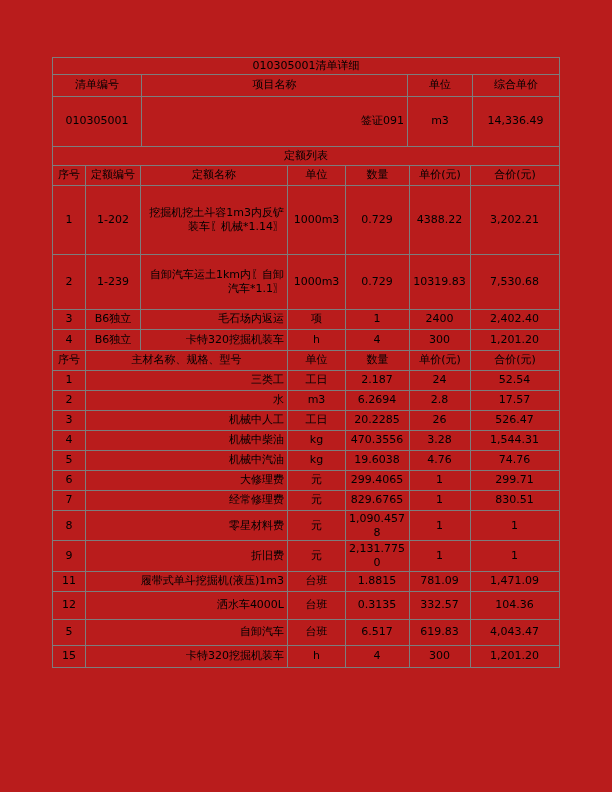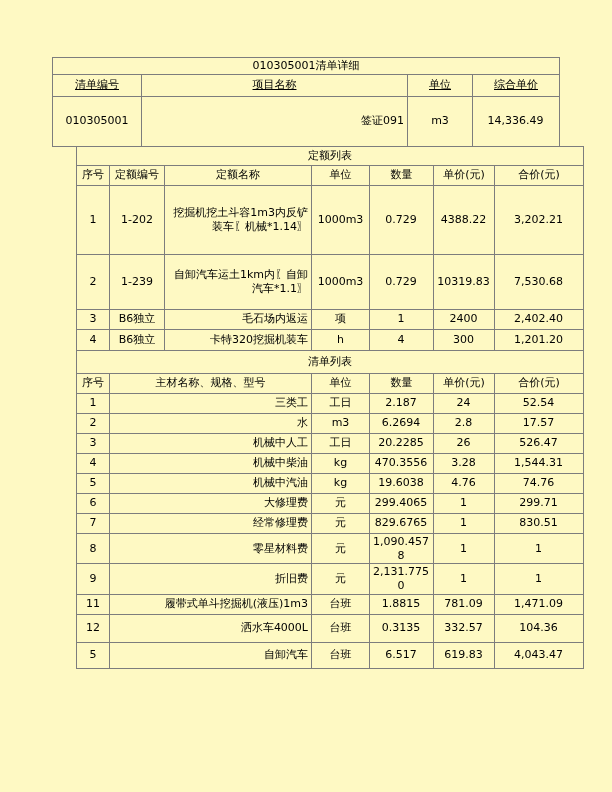--- a/index.html
+++ b/index.html
@@ -1,43 +1,43 @@
 <!DOCTYPE html>
 <html><head>
 <meta charset="utf-8">
 <style>
   html,body{margin:0;padding:0;}
   body{
     width:612px;height:792px;background:#ffffff;color:#000000;
     font-family:"DejaVu Sans","Liberation Sans",sans-serif;
     -webkit-font-smoothing:antialiased;
   }
-  .page{position:relative;width:612px;height:792px;background:#fef9c3;overflow:hidden;}
+  .page{position:relative;width:612px;height:792px;background:#b91c1c;overflow:hidden;}
   .tables-wrap{position:absolute;left:52px;top:57px;width:507px;}
   table{
     border-collapse:collapse;table-layout:fixed;width:507px;
     font-size:11px;line-height:1.25;color:#000;
   }
-  table + table{margin-top:-1px;margin-left:24px;}
+  table + table{margin-top:-1px;}
   td,th{
     border:1px solid #7d7d7d;
     padding:1px 3px;
     font-weight:normal;
     vertical-align:middle;
     overflow:hidden;
     word-break:break-word;
   }
   th{text-align:center;}
   .title-cell{text-align:center;padding:1px 2px;}
   .al-l{text-align:right;}
   .al-c{text-align:center;}
   .al-r{text-align:center;padding-right:2px;padding-left:1px;}
   
   #summary-table .title-row{height:16px;}
-  #summary-table .hdr-row{height:22px;text-decoration:underline;}
+  #summary-table .hdr-row{height:22px;}
   #summary-table .data-row{height:50px;}
   
   #quota-table .title-row{height:19px;}
   #quota-table .hdr-row{height:20px;}
   #quota-table tbody tr:nth-child(1){height:69px;}
   #quota-table tbody tr:nth-child(2){height:55px;}
   #quota-table tbody tr:nth-child(3){height:20px;}
   #quota-table tbody tr:nth-child(4){height:21px;}
   
   #materials-table .title-row{height:23px;}
@@ -146,23 +146,20 @@
     <table id="materials-table">
       <colgroup>
         <col style="width:33px">
           <col style="width:202px">
           <col style="width:58px">
         <col style="width:64px">
           <col style="width:61px">
           <col style="width:89px">
       </colgroup>
       <thead>
-        <tr class="title-row">
-          <td colspan="6" class="title-cell">清单列表</td>
-        </tr>
         <tr class="hdr-row">
           <th>序号</th>
           <th>主材名称、规格、型号</th>
           <th>单位</th>
           <th>数量</th>
           <th>单价(元)</th>
           <th>合价(元)</th>
         </tr>
       </thead>
       <tbody>
@@ -255,17 +252,25 @@
             <td class="al-r">104.36</td>
           </tr>
           <tr>
             <td class="al-c">5</td>
             <td class="al-l">自卸汽车</td>
             <td class="al-c">台班</td>
             <td class="al-r">6.517</td>
             <td class="al-r">619.83</td>
             <td class="al-r">4,043.47</td>
           </tr>
+          <tr>
+            <td class="al-c">15</td>
+            <td class="al-l">卡特320挖掘机装车</td>
+            <td class="al-c">h</td>
+            <td class="al-r">4</td>
+            <td class="al-r">300</td>
+            <td class="al-r">1,201.20</td>
+          </tr>
         </tbody>
     </table>
 
   </div>
 </div>
 
 </body></html>

